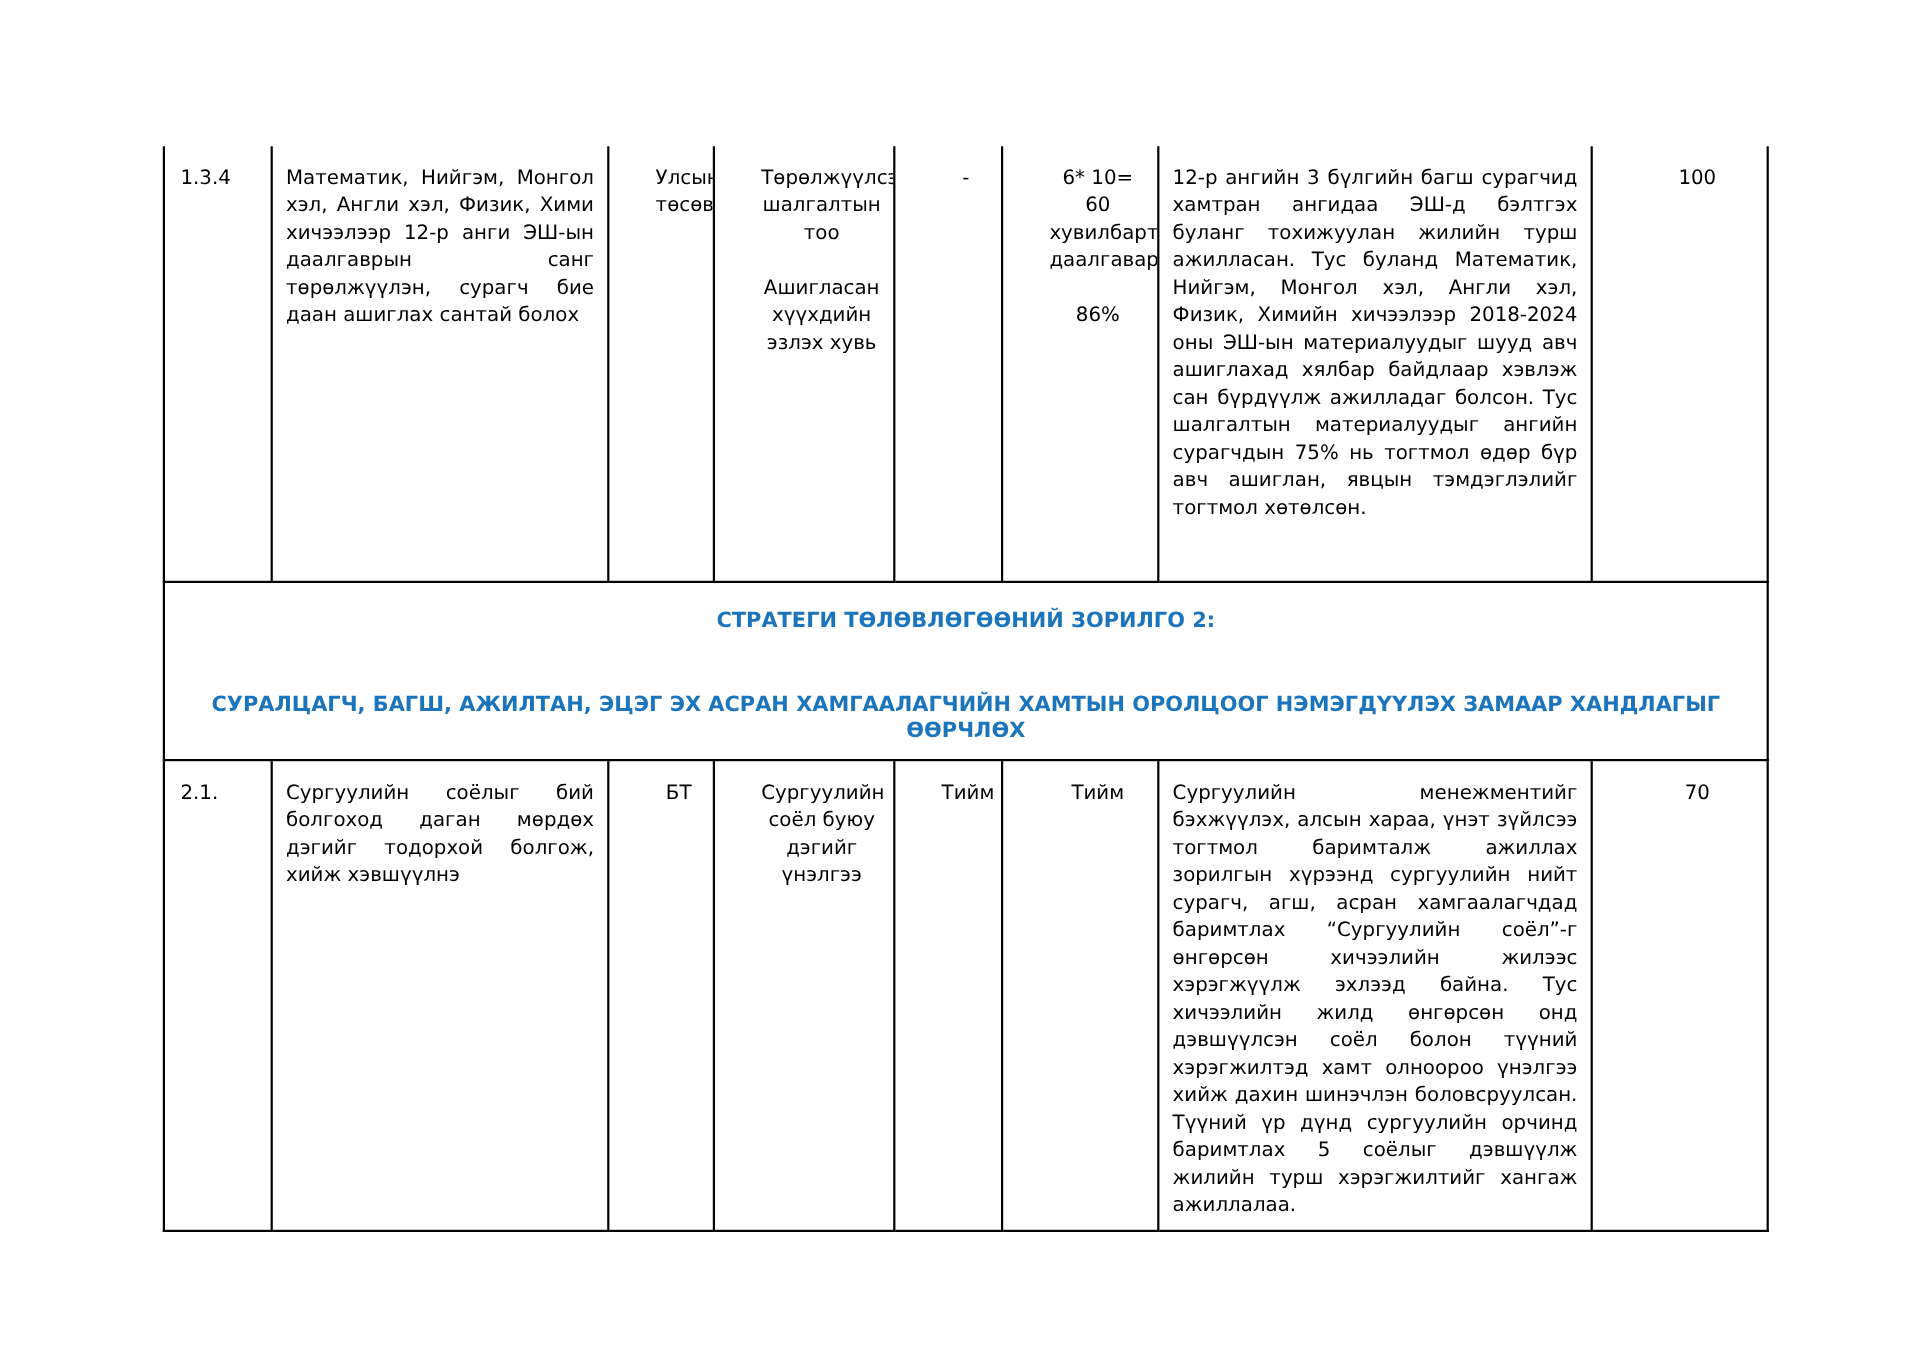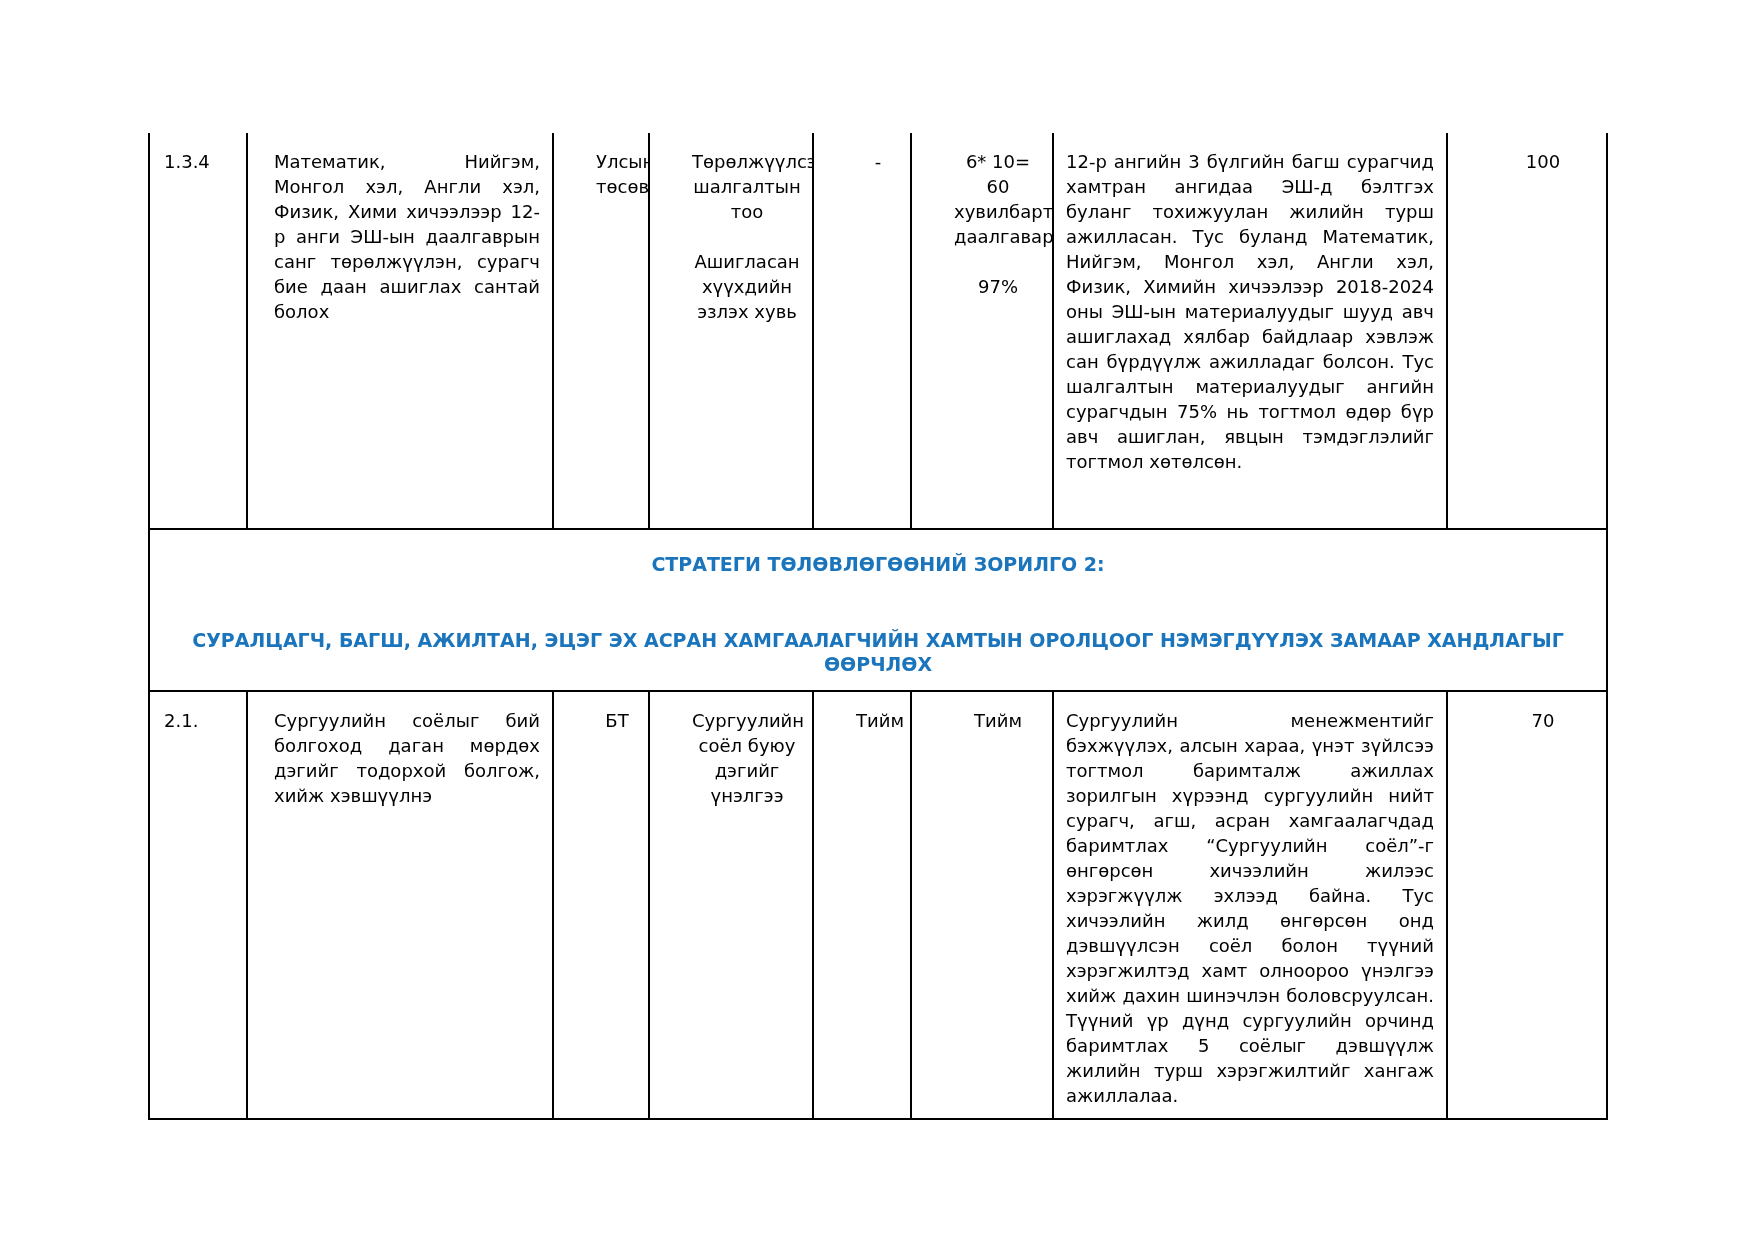--- a/index.html
+++ b/index.html
@@ -34,21 +34,21 @@
   .c-num    { width: 98px;  }
   .c-obj    { width: 306px; }
   .c-fund   { width: 96px;  }
   .c-ind    { width: 164px; }
   .c-base   { width: 98px;  }
   .c-target { width: 142px; }
   .c-result { width: 394px; }
   .c-score  { width: 160px; }
 
   td.cell-num { text-align: left; padding-left: 14px; }
-  td.cell-obj { text-align: justify; padding-left: 26px; padding-right: 12px; }
+  td.cell-obj { text-align: justify; padding-left: 12px; padding-right: 12px; }
   td.cell-center { text-align: center; padding-left: 42px; }
   td.cell-result { text-align: justify; padding-left: 12px; padding-right: 12px; }
 
   .obj-bold { font-weight: normal; }
 
   .stack-gap { height: 25px; }
 
   tr.r1 { height: 396px; }
   tr.r-merged { height: 132px; }
   tr.r2 { height: 419px; }
@@ -87,21 +87,21 @@
     <td class="cell-center">Улсын төсөв</td>
     <td class="cell-center">
       <div>Төрөлжүүлсэн шалгалтын тоо</div>
       <div class="stack-gap"></div>
       <div>Ашигласан хүүхдийн эзлэх хувь</div>
     </td>
     <td class="cell-center">-</td>
     <td class="cell-center">
       <div>6* 10= 60 хувилбарт даалгавар</div>
       <div class="stack-gap"></div>
-      <div>97%</div>
+      <div>86%</div>
     </td>
     <td class="cell-result">12-р ангийн 3 бүлгийн багш сурагчид хамтран ангидаа ЭШ-д бэлтгэх буланг тохижуулан жилийн турш ажилласан. Тус буланд Математик, Нийгэм, Монгол хэл, Англи хэл, Физик, Химийн хичээлээр 2018-2024 оны ЭШ-ын материалуудыг шууд авч ашиглахад хялбар байдлаар хэвлэж сан бүрдүүлж ажилладаг болсон. Тус шалгалтын материалуудыг ангийн сурагчдын 75% нь тогтмол өдөр бүр авч ашиглан, явцын тэмдэглэлийг тогтмол хөтөлсөн.</td>
     <td class="cell-center">100</td>
   </tr>
 
   <tr class="r-merged">
     <td class="cell-section" colspan="8">
       <div class="section-line1">СТРАТЕГИ ТӨЛӨВЛӨГӨӨНИЙ ЗОРИЛГО 2:</div>
       <div class="section-line2">СУРАЛЦАГЧ, БАГШ, АЖИЛТАН, ЭЦЭГ ЭХ АСРАН ХАМГААЛАГЧИЙН ХАМТЫН ОРОЛЦООГ НЭМЭГДҮҮЛЭХ ЗАМААР ХАНДЛАГЫГ ӨӨРЧЛӨХ</div>
     </td>

